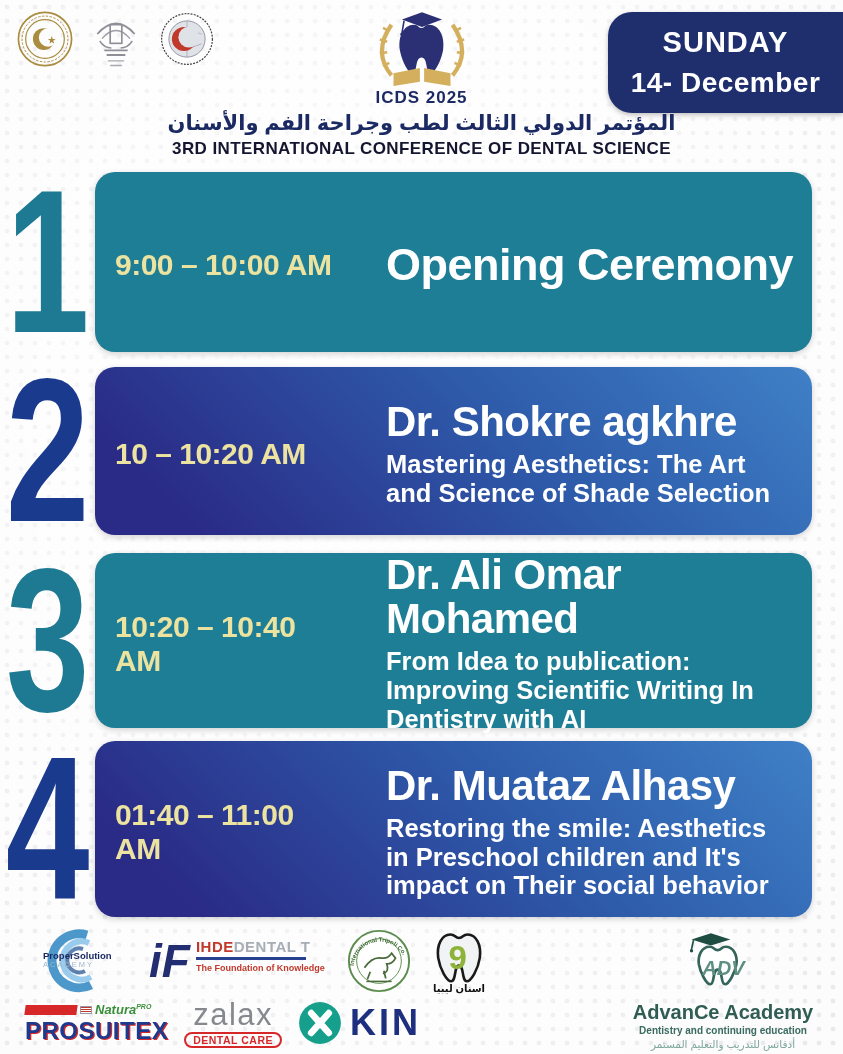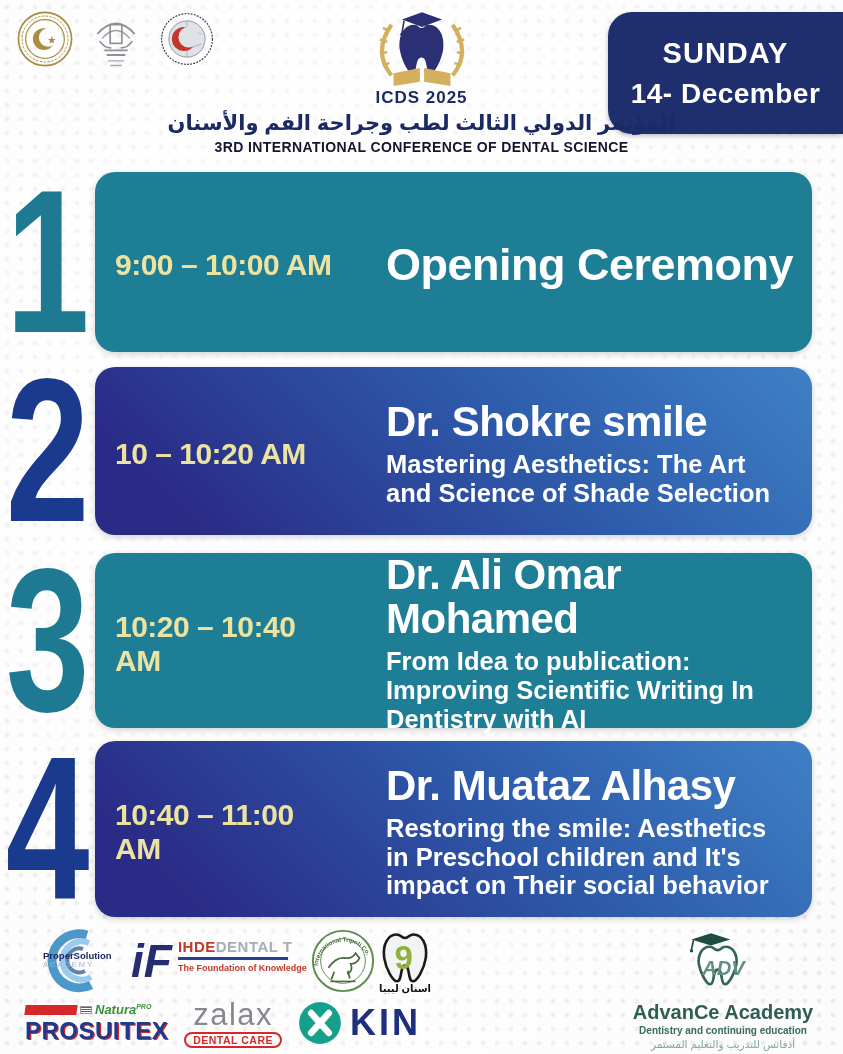--- a/index.html
+++ b/index.html
@@ -16,32 +16,32 @@
     background:radial-gradient(ellipse at 45% 40%, rgba(255,255,255,.92) 0%, rgba(255,255,255,.45) 60%, rgba(255,255,255,0) 100%);
     pointer-events:none;
   }
   .layer{ position:absolute; inset:0; z-index:2; }
 
   
   .org-logos{ position:absolute; top:10px; left:16px; display:flex; gap:14px; align-items:flex-start; }
   .org-logos svg{ display:block; }
 
   .date-badge{
-    position:absolute; top:12px; right:0; width:235px; height:122px;
+    position:absolute; top:12px; right:0; width:235px; height:101px;
     background:#1f2f6d; border-radius:24px 0 0 24px;
     display:flex; flex-direction:column; align-items:center; justify-content:center; gap:8px;
     box-shadow:0 2px 5px rgba(0,0,0,.25);
   }
   .date-badge .day{ color:#fff; font-size:29px; font-weight:800; letter-spacing:1px; }
   .date-badge .date{ color:#fff; font-size:28px; font-weight:800; letter-spacing:.5px; }
 
   .event-brand{ position:absolute; top:10px; left:0; right:0; display:flex; flex-direction:column; align-items:center; }
   .event-brand .icds-text{ margin-top:2px; color:#1c2a63; font-size:17px; font-weight:800; letter-spacing:1px; }
   .event-brand .title-ar{ margin-top:3px; direction:rtl; color:#1c2a63; font-size:21px; font-weight:700; }
-  .event-brand .title-en{ margin-top:4px; color:#14152e; font-size:14px; font-weight:800; letter-spacing:.4px; }
+  .event-brand .title-en{ margin-top:4px; color:#14152e; font-size:17px; font-weight:800; letter-spacing:.4px; }
 
   
   .session{ position:absolute; left:0; right:31px; display:flex; align-items:center; }
   .s1{ top:172px; height:180px; }
   .s2{ top:367px; height:168px; }
   .s3{ top:553px; height:175px; }
   .s4{ top:741px; height:176px; }
 
   .num{ width:95px; flex-shrink:0; display:flex; align-items:center; justify-content:center;
         font-size:215px; font-weight:700; line-height:.8; transform:scale(.7,.95); }
@@ -56,21 +56,21 @@
   .time{ width:228px; flex-shrink:0; color:#ede3a1; font-size:30px; font-weight:700; letter-spacing:-.5px; }
   .content{ flex:1; color:#fff; padding-right:4px;margin-left:43px; }
   .speaker{ font-size:42px; font-weight:700; line-height:1.05; letter-spacing:-.5px; }
   .topic{ margin-top:6px; font-size:25.5px; font-weight:700; line-height:1.13; }
   .topic:empty{ display:none; }
 
   
   .sponsors{ position:absolute; left:25px; right:25px; top:928px; height:122px; display:flex; }
   .sp-left{ width:475px; display:flex; flex-direction:column; gap:4px; }
   .sp-row{ display:flex; align-items:center; }
-  .sp-row.r1{ height:66px; gap:2px; }
+  .sp-row.r1{ height:66px; gap:20px; }
   .sp-row.r2{ height:50px; gap:16px; }
 
   .proper{ position:relative; width:104px; height:64px; }
   .proper .ptxt{ position:absolute; top:22px; left:18px; line-height:1.1; }
   .proper .ptxt .l1{ font-size:9.5px; font-weight:800; color:#1c2a63; }
   .proper .ptxt .l2{ font-size:7.5px; letter-spacing:2px; color:#9fb6c9; }
 
   .ihde{ display:flex; align-items:flex-start; gap:6px; }
   .if-mark{ font-size:46px; font-weight:800; font-style:italic; color:#232e72; line-height:1; }
   .ihde-right .nm{ font-size:15px; font-weight:800; letter-spacing:.5px; }
@@ -168,41 +168,41 @@
 
         </div>
       </div>
     </div>
 
     <div class="session s2">
       <div class="num navy">2</div>
       <div class="card blue">
         <div class="time">10 – 10:20 AM</div>
         <div class="content">
-          <div class="speaker">Dr. Shokre smile</div>
+          <div class="speaker">Dr. Shokre agkhre</div>
           <div class="topic">Mastering Aesthetics: The Art and Science of Shade Selection</div>
         </div>
       </div>
     </div>
 
     <div class="session s3">
       <div class="num teal">3</div>
       <div class="card teal">
         <div class="time">10:20 – 10:40 AM</div>
         <div class="content">
           <div class="speaker">Dr. Ali Omar Mohamed</div>
           <div class="topic">From Idea to publication: Improving Scientific Writing In Dentistry with AI</div>
         </div>
       </div>
     </div>
 
     <div class="session s4">
       <div class="num navy">4</div>
       <div class="card blue">
-        <div class="time">10:40 – 11:00 AM</div>
+        <div class="time">01:40 – 11:00 AM</div>
         <div class="content">
           <div class="speaker">Dr. Muataz Alhasy</div>
           <div class="topic">Restoring the smile: Aesthetics in Preschool children and It's impact on Their social behavior</div>
         </div>
       </div>
     </div>
 
     <div class="sponsors">
       <div class="sp-left">
         <div class="sp-row r1">

